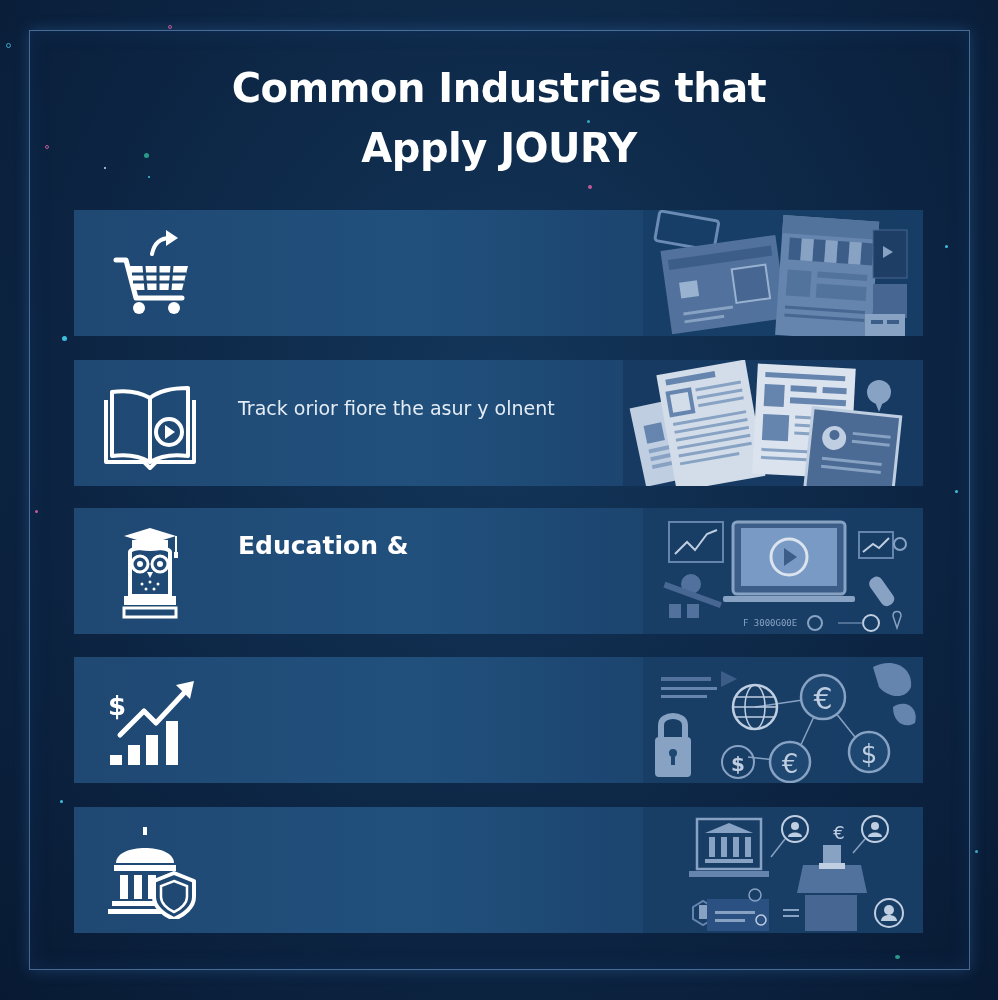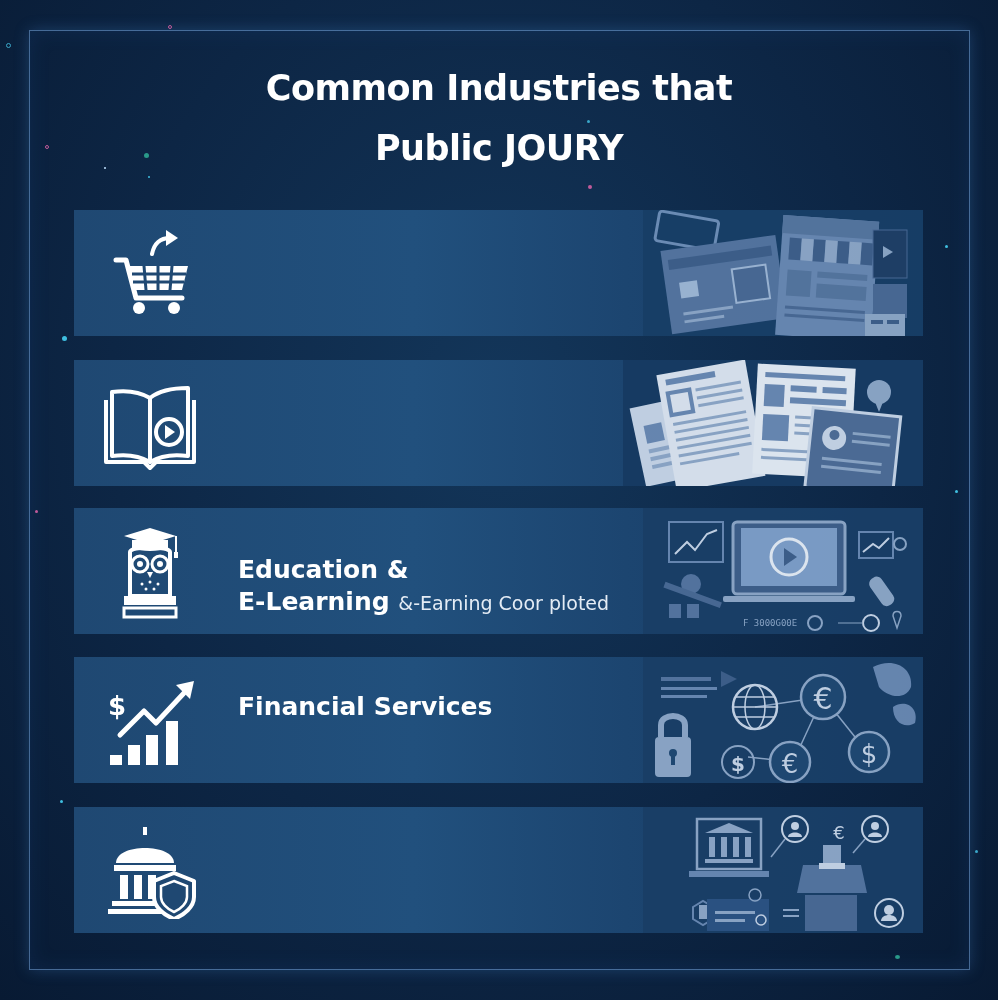--- a/index.html
+++ b/index.html
@@ -12,42 +12,42 @@
   }
   .frame {
     position: absolute; left: 29px; top: 30px; width: 941px; height: 940px;
     border: 1.5px solid rgba(120,170,225,0.55);
     box-shadow: 0 0 14px rgba(80,150,230,0.25), inset 0 0 20px rgba(30,80,150,0.2);
   }
   .particle { position: absolute; border-radius: 50%; }
   .title {
     position: absolute; left: 0; top: 58px; width: 998px; text-align: center;
     font-family: "DejaVu Sans", sans-serif; font-weight: bold;
-    font-size: 35px; line-height: 60px; color: #ffffff; letter-spacing: -0.5px;
+    font-size: 40px; line-height: 60px; color: #ffffff; letter-spacing: -0.5px;
   }
   .card {
     position: absolute; left: 74px; width: 849px; height: 126px;
     background: linear-gradient(90deg, #1f4872 0%, #21507d 40%, #1c4570 65%, #163a62 100%);
     overflow: hidden;
   }
   .card .icon { position: absolute; left: 28px; top: 16px; width: 96px; height: 96px; }
   .card .text { position: absolute; left: 164px; top: 34px; }
   .card .name {
     font-family: "DejaVu Sans", sans-serif; font-weight: bold;
     font-size: 25px; line-height: 32px; color: #ffffff; white-space: nowrap;
   }
   .card .desc {
     font-family: "DejaVu Sans", sans-serif; font-size: 19px; line-height: 28px;
     color: #e4ecf5; white-space: nowrap; font-weight: normal;
   }
   .card .art {
     position: absolute; right: 0; top: 0; width: 280px; height: 140px;
     opacity: 0.95;
   }
-  .edu .text { top: 46px; }
+  .edu .text { top: 22px; }
   .edu .line2 .desc-inline { font-weight: normal; font-size: 19px; color: #e4ecf5; }
 </style>
 </head>
 <body>
 
 <div class="frame"></div>
 
 <div class="particle" style="left:6px;top:43px;width:5px;height:5px;border:1px solid #3aa7c9;"></div>
 <div class="particle" style="left:168px;top:25px;width:4px;height:4px;border:1px solid #c05a9a;"></div>
 <div class="particle" style="left:45px;top:145px;width:4px;height:4px;border:1px solid #c05a9a;"></div>
@@ -59,21 +59,21 @@
 <div class="particle" style="left:62px;y:0;top:336px;width:5px;height:5px;background:#3fbfe0;"></div>
 <div class="particle" style="left:945px;top:245px;width:3px;height:3px;background:#3fbfe0;"></div>
 <div class="particle" style="left:955px;top:490px;width:3px;height:3px;background:#3fbfe0;"></div>
 <div class="particle" style="left:35px;top:510px;width:3px;height:3px;background:#c05a9a;"></div>
 <div class="particle" style="left:60px;top:800px;width:3px;height:3px;background:#3fbfe0;"></div>
 <div class="particle" style="left:975px;top:850px;width:3px;height:3px;background:#3aa7c9;"></div>
 <div class="particle" style="left:895px;top:955px;width:5px;height:4px;background:#2a9a8a;"></div>
 
 <div class="title">
   <div>Common Industries that</div>
-  <div>Public JOURY</div>
+  <div>Apply JOURY</div>
 </div>
 
 <div class="card" style="top:210px;">
   <div class="icon">
     <svg width="96" height="96" viewBox="0 0 96 96">
       <path d="M50 28 C52 18 58 12 68 12" stroke="#fff" stroke-width="4" fill="none" stroke-linecap="round"></path>
       <polygon points="64,4 76,12 64,20" fill="#fff"></polygon>
       <path d="M14 34 L24 34 L34 72 L80 72" stroke="#fff" stroke-width="5" fill="none" stroke-linecap="round" stroke-linejoin="round"></path>
       <path d="M26 40 L86 40 L80 64 L32 64 Z" fill="#fff"></path>
       <g stroke="#1f4872" stroke-width="3">
@@ -135,20 +135,21 @@
   <div class="icon">
     <svg width="96" height="96" viewBox="0 0 96 96">
       <path d="M4 24 L4 86 L42 86 L48 92 L54 86 L92 86 L92 24" stroke="#fff" stroke-width="4" fill="none" stroke-linejoin="round"></path>
       <path d="M10 16 C24 14 38 16 48 22 L48 86 C38 80 24 78 10 80 Z" stroke="#fff" stroke-width="4" fill="none" stroke-linejoin="round"></path>
       <path d="M86 12 C72 12 58 14 48 22 L48 86 C58 80 72 78 86 80 Z" stroke="#fff" stroke-width="4" fill="none" stroke-linejoin="round"></path>
       <circle cx="67" cy="56" r="13" stroke="#fff" stroke-width="4" fill="none"></circle>
       <polygon points="63,49 73,56 63,63" fill="#fff"></polygon>
     </svg>
   </div>
   <div class="text">
+    <div class="desc">Track orior fiore the asur y olnent</div>
   </div>
   <div class="art" style="width:300px;">
     <svg width="300" height="126" viewBox="0 0 300 126">
       <rect x="0" y="0" width="300" height="126" fill="#163a62"></rect>
       <g transform="rotate(-12 50 70)">
         <rect x="12" y="40" width="72" height="80" fill="#c8d6e8"></rect>
         <rect x="22" y="60" width="18" height="18" fill="#6a89b3"></rect>
         <rect x="22" y="84" width="50" height="4" fill="#8ea8c8"></rect>
           <rect x="22" y="92" width="50" height="4" fill="#8ea8c8"></rect>
           <rect x="22" y="100" width="50" height="4" fill="#8ea8c8"></rect>
@@ -221,24 +222,20 @@
           <circle cx="56" cy="60" r="1.5"></circle>
           <circle cx="44" cy="65" r="1.5"></circle>
           <circle cx="52" cy="65" r="1.5"></circle>
         </g>
       <rect x="22" y="72" width="52" height="9" fill="#fff"></rect>
       <path d="M22 84 L74 84 L74 93 L22 93 Z" fill="none" stroke="#fff" stroke-width="3"></path>
     </svg>
   </div>
   <div class="text">
     <div class="name">Education &amp;</div>
-    <div class="name line2">
-      <span>E-Learning</span>
-      <span class="desc-inline">&amp;-Earning Coor ploted</span>
-    </div>
   </div>
   <div class="art">
     <svg width="280" height="126" viewBox="0 0 280 126">
       <rect x="0" y="0" width="280" height="126" fill="#193e66"></rect>
       <rect x="26" y="14" width="54" height="40" fill="none" stroke="#6a89b3" stroke-width="2"></rect>
       <polyline points="32,46 44,34 52,42 64,26 74,22" stroke="#c8d6e8" stroke-width="2" fill="none"></polyline>
       <rect x="90" y="14" width="112" height="72" rx="4" fill="#3e5f8a" stroke="#8ea8c8" stroke-width="3"></rect>
       <rect x="98" y="20" width="96" height="58" fill="#7f9fc9"></rect>
       <circle cx="146" cy="49" r="18" fill="none" stroke="#e6edf6" stroke-width="3"></circle>
       <polygon points="141,40 154,49 141,58" fill="#3e5f8a"></polygon>
@@ -268,21 +265,20 @@
       <text x="6" y="42" font-family="DejaVu Sans, sans-serif" font-weight="bold" font-size="26" fill="#fff">$</text>
       <polyline points="18,62 42,38 54,50 82,20" stroke="#fff" stroke-width="5" fill="none" stroke-linejoin="round" stroke-linecap="round"></polyline>
       <polygon points="74,12 92,8 88,26" fill="#fff"></polygon>
       <rect x="8" y="82" width="12" height="10" fill="#fff"></rect>
       <rect x="26" y="72" width="12" height="20" fill="#fff"></rect>
       <rect x="44" y="62" width="12" height="30" fill="#fff"></rect>
       <rect x="64" y="48" width="12" height="44" fill="#fff"></rect>
     </svg>
   </div>
   <div class="text">
-    <div class="name">Financial Services</div>
   </div>
   <div class="art">
     <svg width="280" height="126" viewBox="0 0 280 126">
       <rect x="0" y="0" width="280" height="126" fill="#193e66"></rect>
       <g stroke="#8ea8c8" stroke-width="1.5" fill="none">
         <line x1="112" y1="50" x2="180" y2="40"></line>
           <line x1="180" y1="40" x2="220" y2="90"></line>
           <line x1="150" y1="105" x2="180" y2="40"></line>
           <line x1="105" y1="100" x2="150" y2="105"></line>
       </g>

